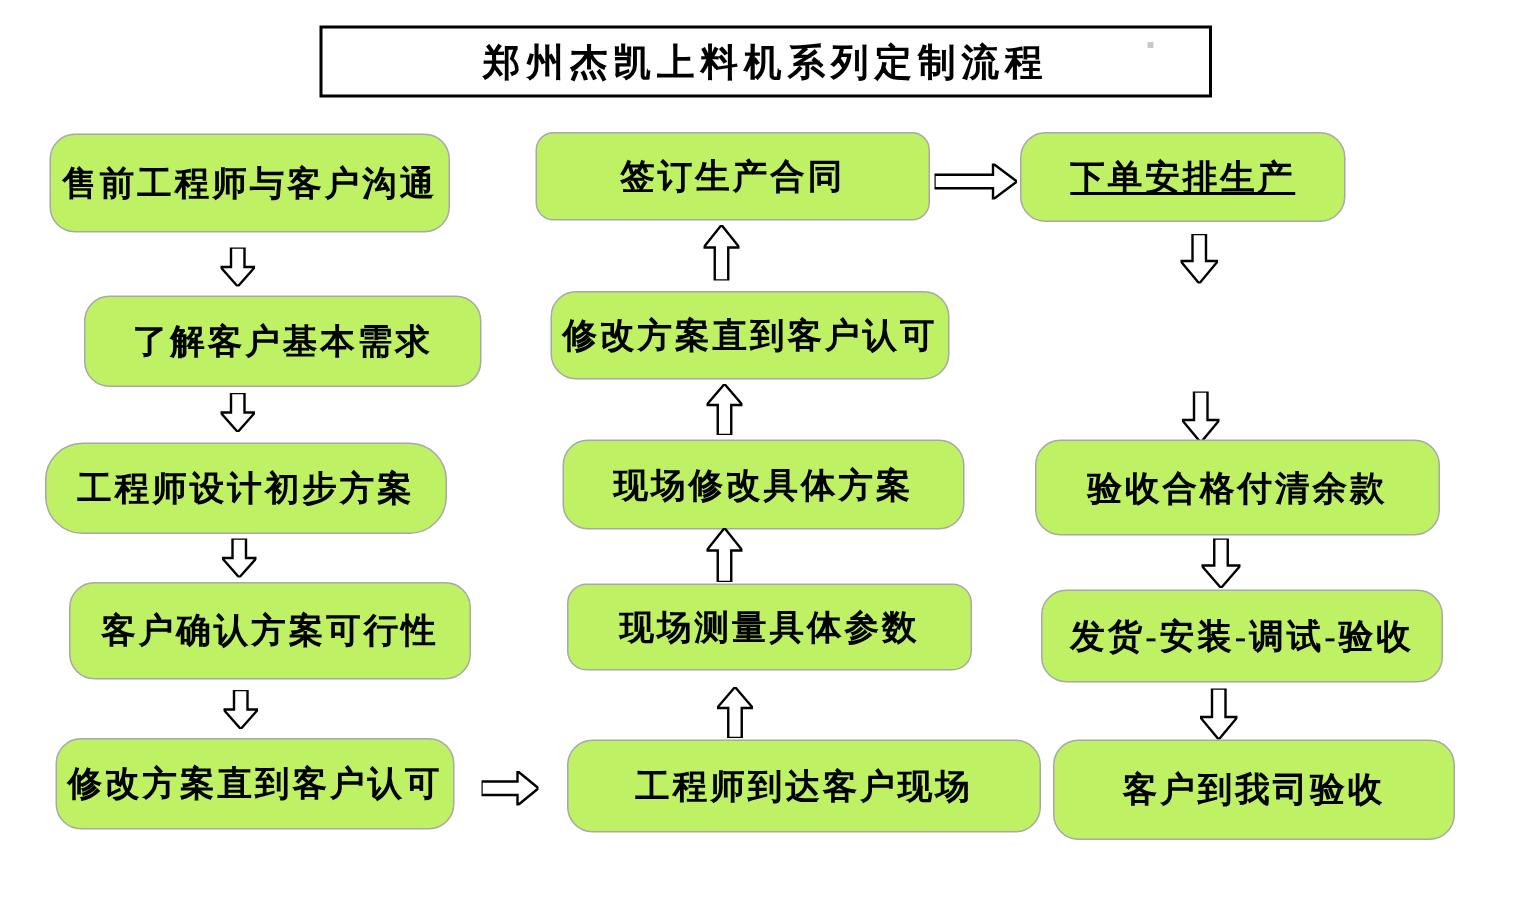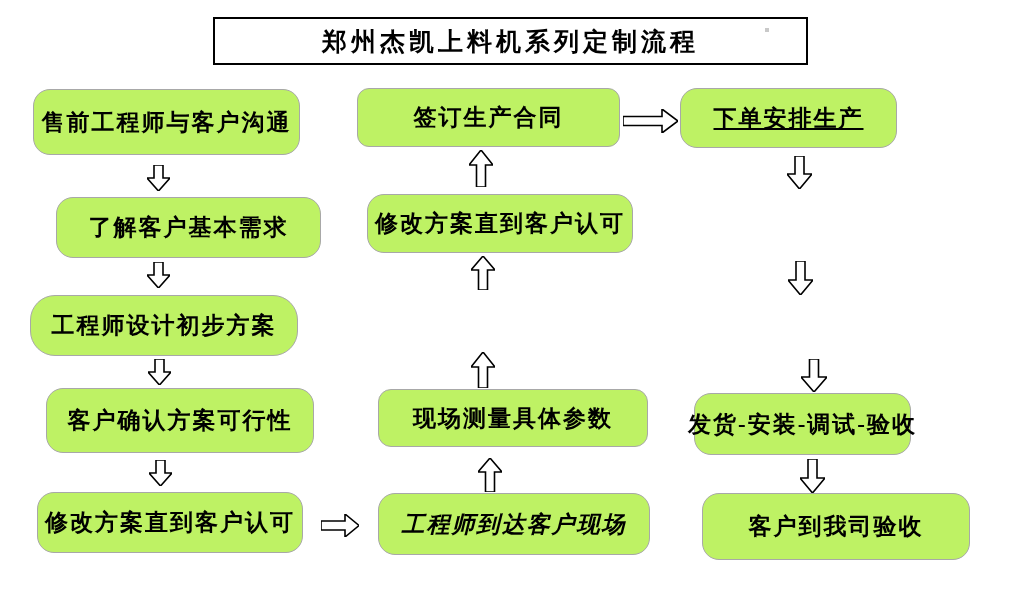--- a/index.html
+++ b/index.html
@@ -88,50 +88,56 @@
   </div>
   <svg class="arrow" style="left:469px; top:150px;" width="24" height="37" viewBox="0 0 24 37">
     <polygon points="12,0 24,15 16.5,15 16.5,37 7.5,37 7.5,15 0,15"></polygon>
   </svg>
   <div class="node" style="left:367px; top:194px; width:266px; height:59px;">
     <span>修改方案直到客户认可</span>
   </div>
   <svg class="arrow" style="left:471px; top:256px;" width="24" height="34" viewBox="0 0 24 34">
     <polygon points="12,0 24,14 16.5,14 16.5,34 7.5,34 7.5,14 0,14"></polygon>
   </svg>
+  <div class="node" style="left:375px; top:293px; width:268px; height:60px;">
+    <span>现场修改具体方案</span>
+  </div>
   <svg class="arrow" style="left:471px; top:352px;" width="24" height="36" viewBox="0 0 24 36">
     <polygon points="12,0 24,15 16.5,15 16.5,36 7.5,36 7.5,15 0,15"></polygon>
   </svg>
   <div class="node" style="left:378px; top:389px; width:270px; height:58px;border-radius:13px;">
     <span>现场测量具体参数</span>
   </div>
   <svg class="arrow" style="left:478px; top:458px;" width="24" height="34" viewBox="0 0 24 34">
     <polygon points="12,0 24,14 16.5,14 16.5,34 7.5,34 7.5,14 0,14"></polygon>
   </svg>
-  <div class="node" style="left:378px; top:493px; width:272px; height:62px;font-style:italic;">
+  <div class="node" style="left:378px; top:493px; width:316px; height:62px;">
     <span>工程师到达客户现场</span>
   </div>
 
   <svg class="arrow" style="left:623px; top:109px;" width="55" height="24" viewBox="0 0 55 24">
     <polygon points="0,7.5 39,7.5 39,0 55,12 39,24 39,16.5 0,16.5"></polygon>
   </svg>
 
   <div class="node" style="left:680px; top:88px; width:217px; height:60px;text-decoration:underline;">
     <span>下单安排生产</span>
   </div>
   <svg class="arrow" style="left:787px; top:156px;" width="25" height="33" viewBox="0 0 25 33">
     <polygon points="8,0 17,0 17,18 25,18 12.5,33 0,18 8,18"></polygon>
   </svg>
   <svg class="arrow" style="left:788px; top:261px;" width="25" height="34" viewBox="0 0 25 34">
     <polygon points="8,0 17,0 17,19 25,19 12.5,34 0,19 8,19"></polygon>
   </svg>
+  <div class="node" style="left:690px; top:293px; width:270px; height:64px;">
+    <span>验收合格付清余款</span>
+  </div>
   <svg class="arrow" style="left:801px; top:359px;" width="26" height="33" viewBox="0 0 26 33">
     <polygon points="8.5,0 17.5,0 17.5,18 26,18 13,33 0,18 8.5,18"></polygon>
   </svg>
-  <div class="node" style="left:694px; top:393px; width:217px; height:62px;">
+  <div class="node" style="left:694px; top:393px; width:268px; height:62px;">
     <span>发货-安装-调试-验收</span>
   </div>
   <svg class="arrow" style="left:800px; top:459px;" width="25" height="34" viewBox="0 0 25 34">
     <polygon points="8,0 17,0 17,19 25,19 12.5,34 0,19 8,19"></polygon>
   </svg>
   <div class="node" style="left:702px; top:493px; width:268px; height:67px;">
     <span>客户到我司验收</span>
   </div>
 
 </div>

